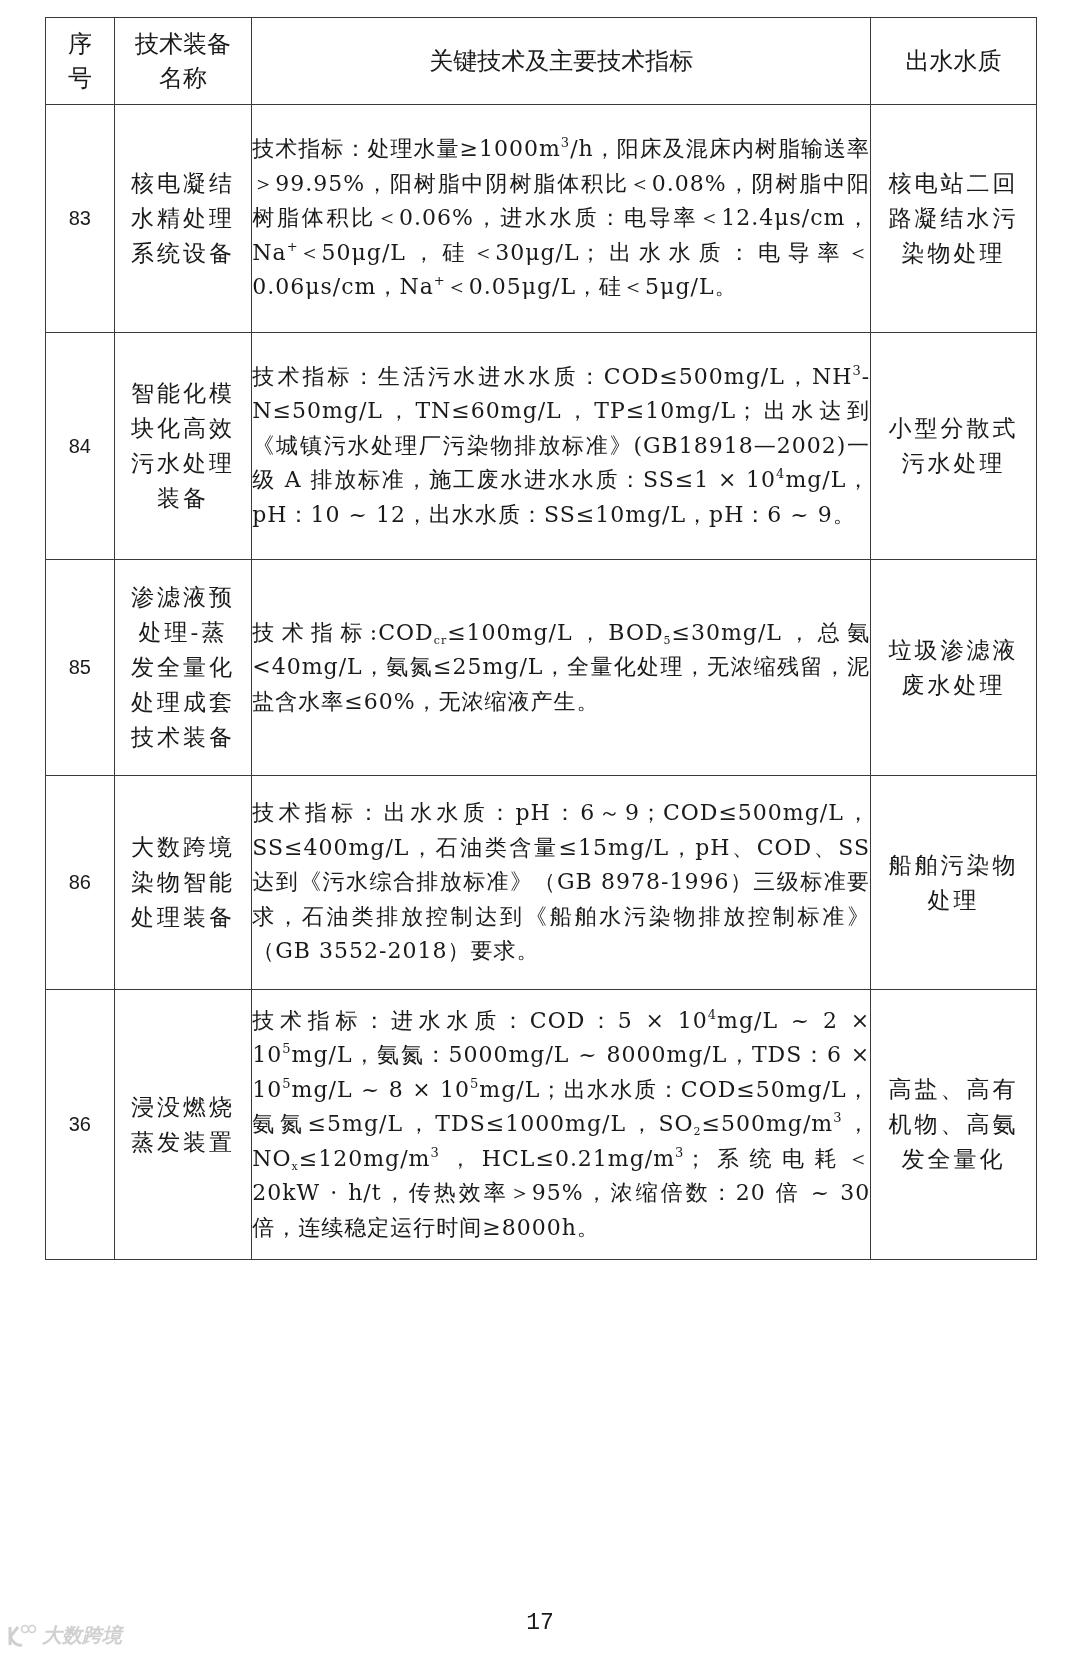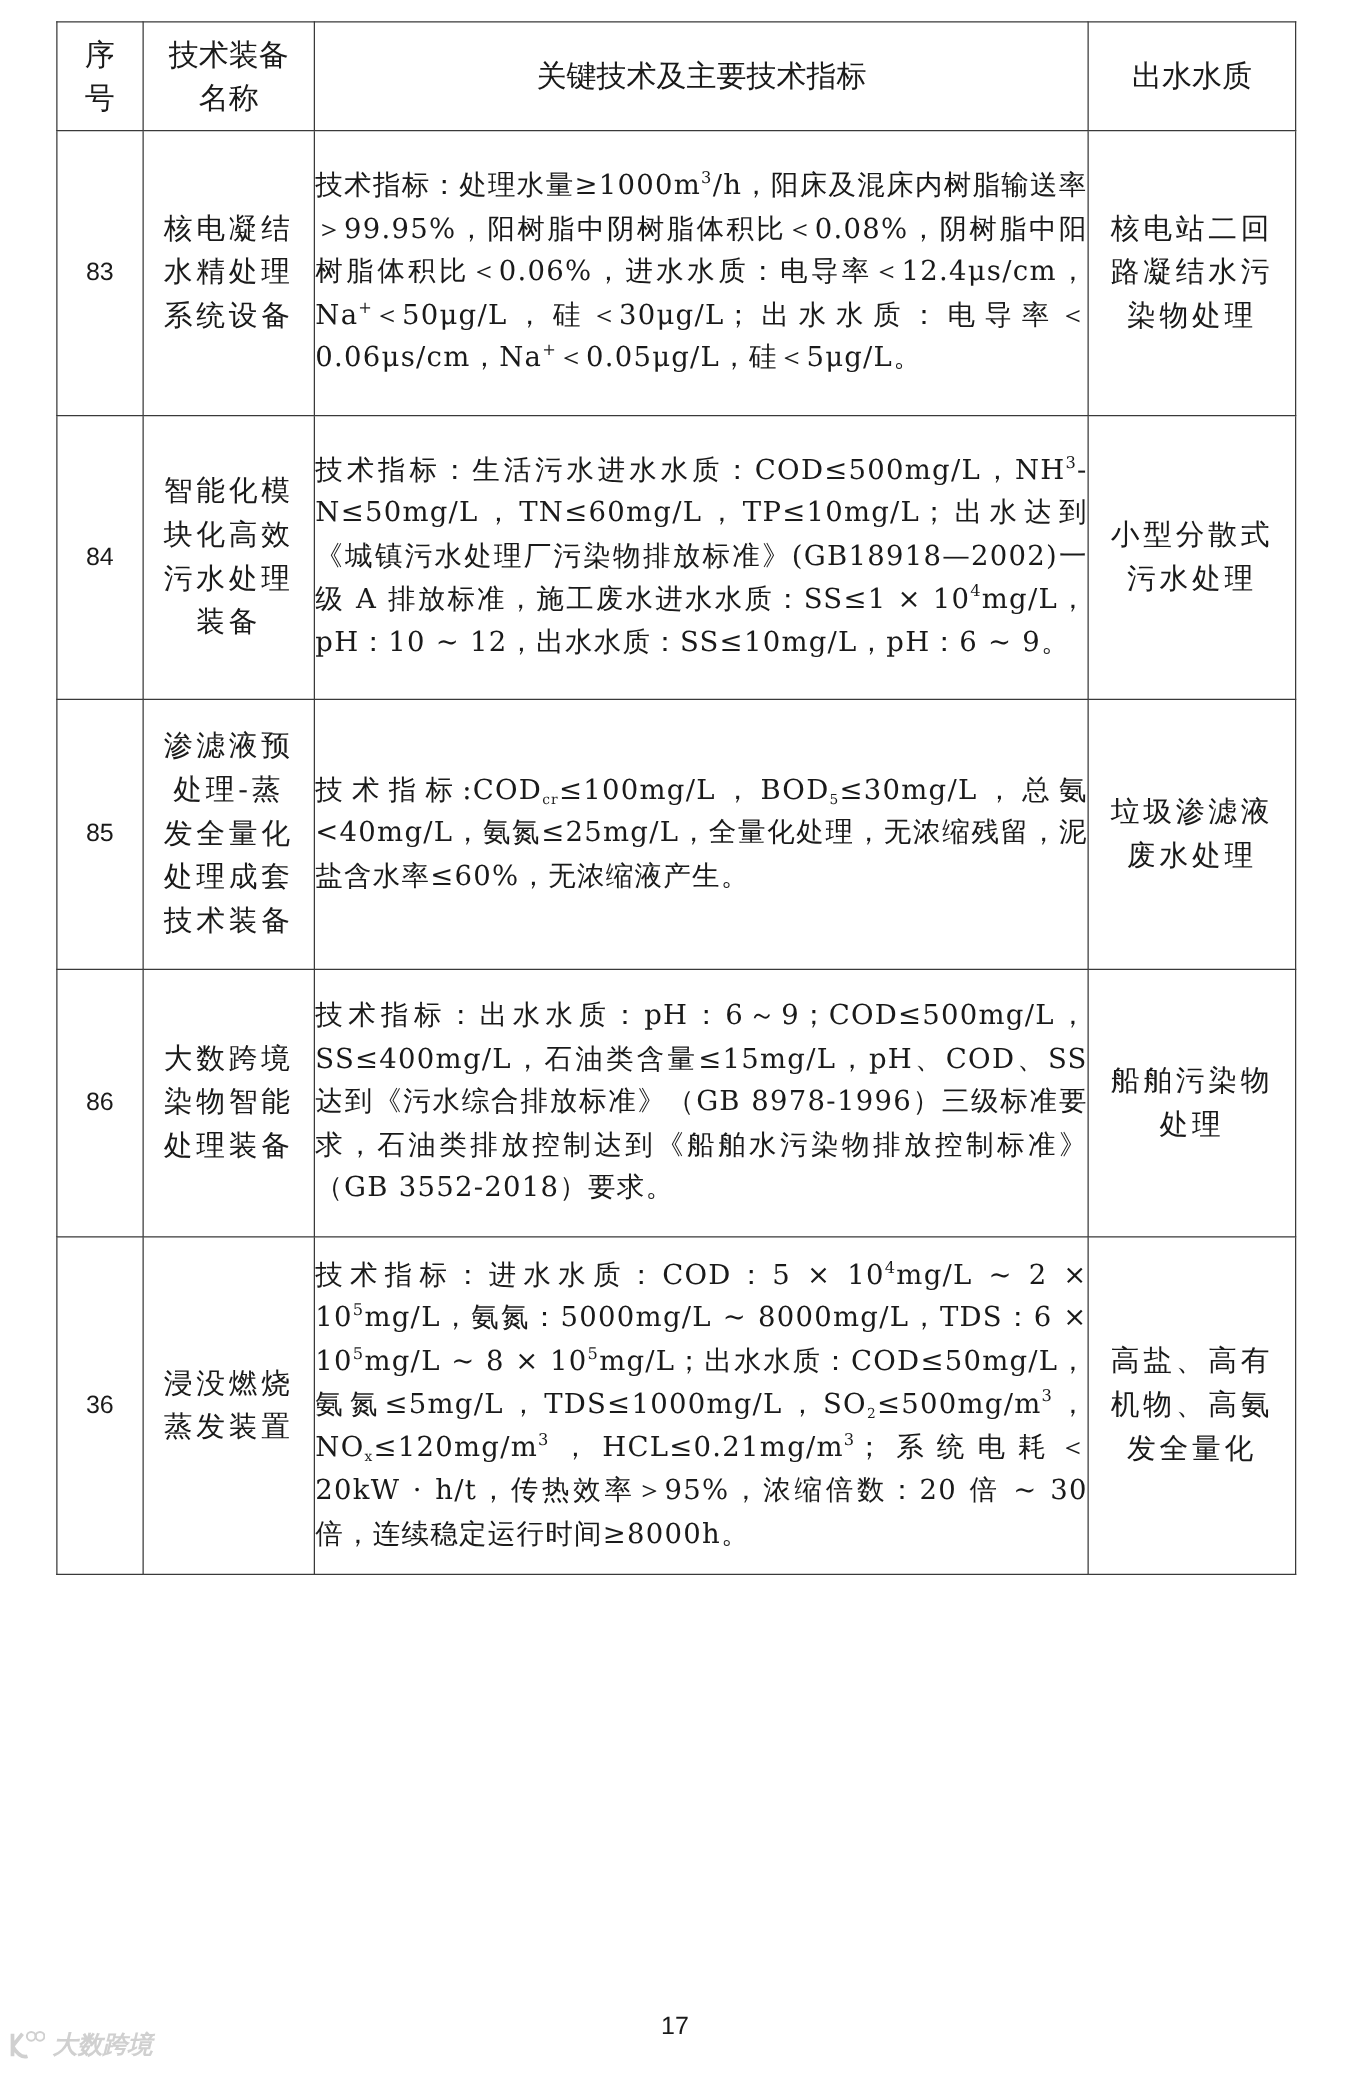--- a/index.html
+++ b/index.html
@@ -12,21 +12,21 @@
        font-size:24px; line-height:34px; text-align:center; height:86px; }
   td.no { text-align:center; font-size:20px; font-family:Liberation Sans, sans-serif; }
   td.name { text-align:center; font-size:23px; line-height:35px; padding:0 10px; letter-spacing:3px; }
   td.spec-text { font-size:22px; line-height:34.5px; padding:14px 12px 14px 14px; text-align:justify;
                  letter-spacing:1px; }
   td.scope { text-align:center; font-size:23px; line-height:35px; padding:0 10px; letter-spacing:3px; }
   sup { font-size:13px; vertical-align:9px; line-height:0; }
   sub { font-size:11px; vertical-align:-4px; line-height:0; }
   .col-no { width:68px; } .col-name { width:136px; } .col-spec { width:612px; } .col-scope { width:164px; }
   .footer-page { position:absolute; left:0; right:0; top:1610px; text-align:center;
-                 font-family:Liberation Sans, sans-serif; font-size:20px; }
+                 font-family:Liberation Mono, monospace; font-size:23px; }
   .watermark { position:absolute; left:6px; top:1622px; display:flex; align-items:center; gap:6px;
                color:#d0d0d0; font-family:"DejaVu Sans",sans-serif; font-size:20px; font-weight:bold;font-style:italic; }
   .wm-logo { width:30px; height:26px; position:relative; }
 </style>
 </head>
 <body>
 
 <table class="spec">
   <colgroup>
     <col class="col-no">

